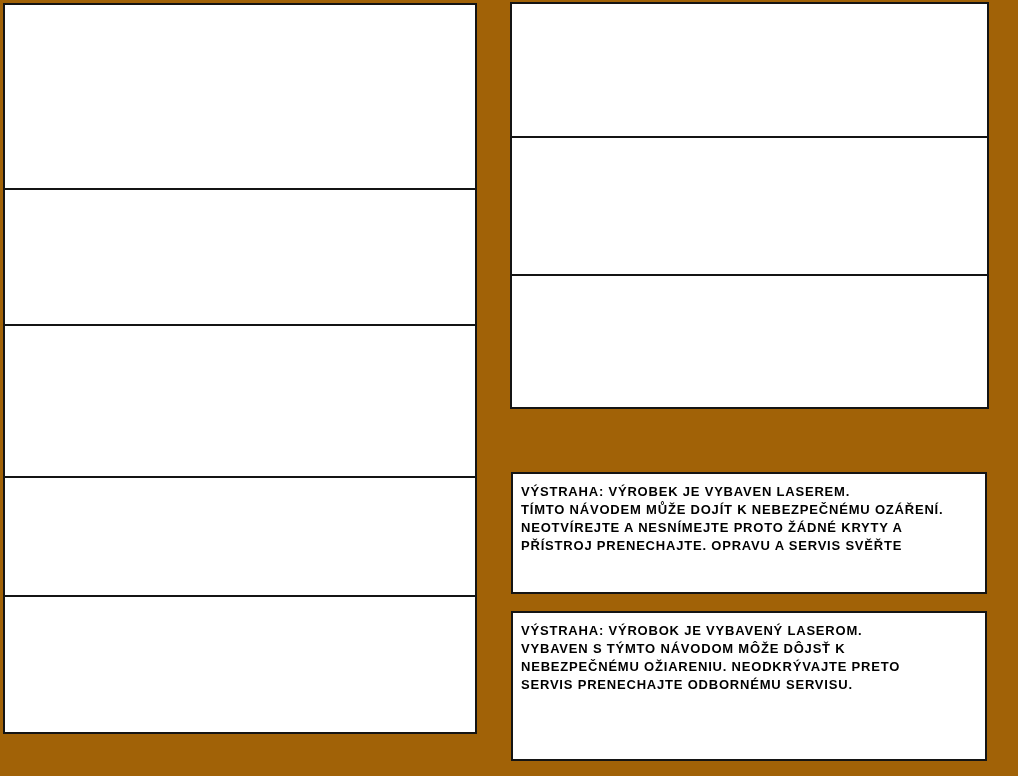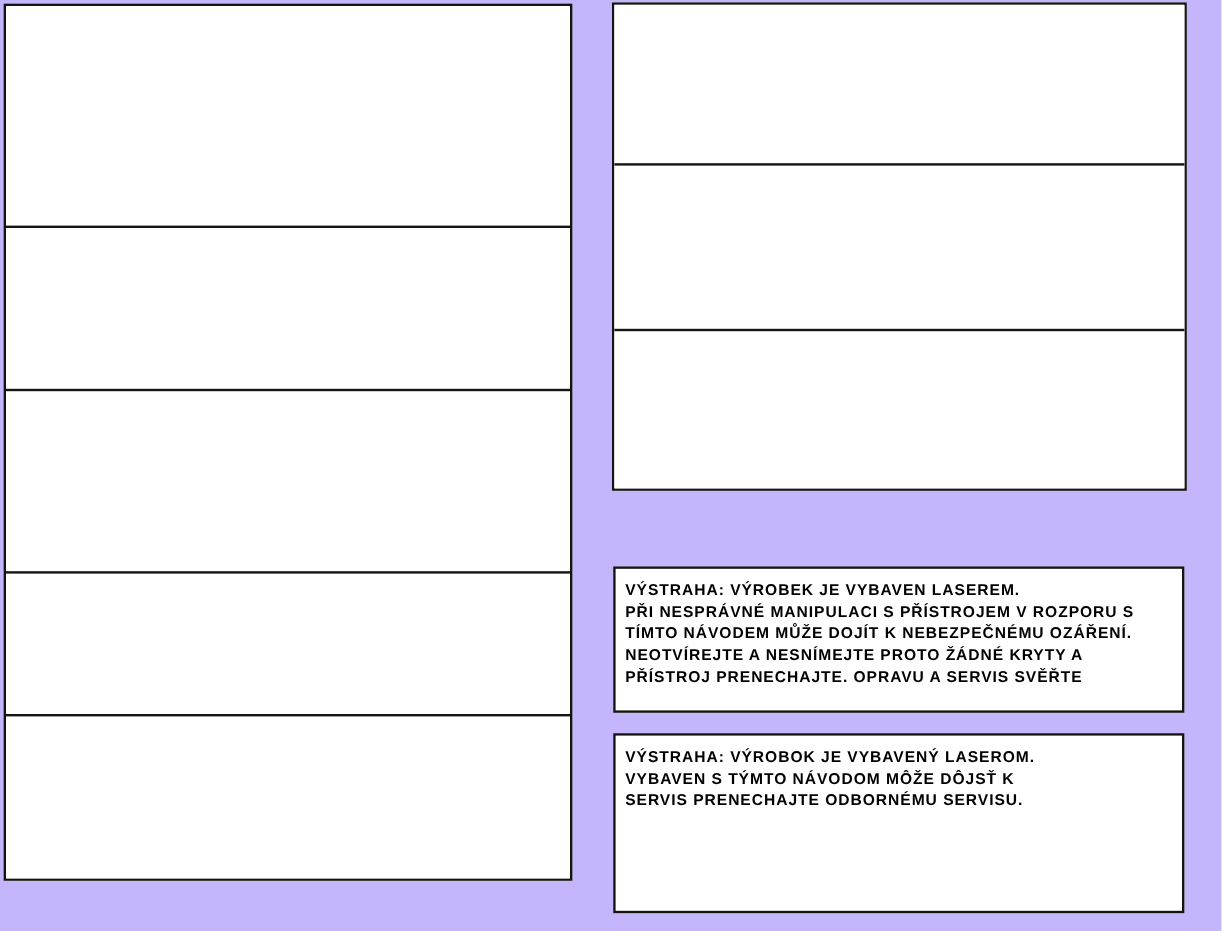--- a/index.html
+++ b/index.html
@@ -7,21 +7,21 @@
     padding: 0;
     background: #ffffff;
     width: 1018px;
     height: 776px;
     font-family: "Liberation Sans", sans-serif;
   }
   .page {
     position: relative;
     width: 1018px;
     height: 776px;
-    background: #c4b5fd;
+    background: #a16207;
     overflow: hidden;
   }
   .panel-grid {
     position: absolute;
     border: 2px solid #141414;
     background: #ffffff;
     box-sizing: border-box;
     display: flex;
     flex-direction: column;
   }
@@ -92,25 +92,25 @@
   </div>
 
   <div class="panel-grid panel-grid-right">
     <div class="panel-row pr-r1"></div>
     <div class="panel-row pr-r2"></div>
     <div class="panel-row pr-r3"></div>
   </div>
 
   <div class="warning-box warning-box-czech">
     <div class="warning-line">VÝSTRAHA: VÝROBEK JE VYBAVEN LASEREM.</div>
-    <div class="warning-line">PŘI NESPRÁVNÉ MANIPULACI S PŘÍSTROJEM V ROZPORU S</div>
     <div class="warning-line">TÍMTO NÁVODEM MŮŽE DOJÍT K NEBEZPEČNÉMU OZÁŘENÍ.</div>
     <div class="warning-line">NEOTVÍREJTE A NESNÍMEJTE PROTO ŽÁDNÉ KRYTY A</div>
     <div class="warning-line">PŘÍSTROJ PRENECHAJTE. OPRAVU A SERVIS SVĚŘTE</div>
   </div>
 
   <div class="warning-box warning-box-slovak">
     <div class="warning-line">VÝSTRAHA: VÝROBOK JE VYBAVENÝ LASEROM.</div>
     <div class="warning-line">VYBAVEN S TÝMTO NÁVODOM MÔŽE DÔJSŤ K</div>
+    <div class="warning-line">NEBEZPEČNÉMU OŽIARENIU. NEODKRÝVAJTE PRETO</div>
     <div class="warning-line">SERVIS PRENECHAJTE ODBORNÉMU SERVISU.</div>
   </div>
 
 </div>
 
 </body></html>

